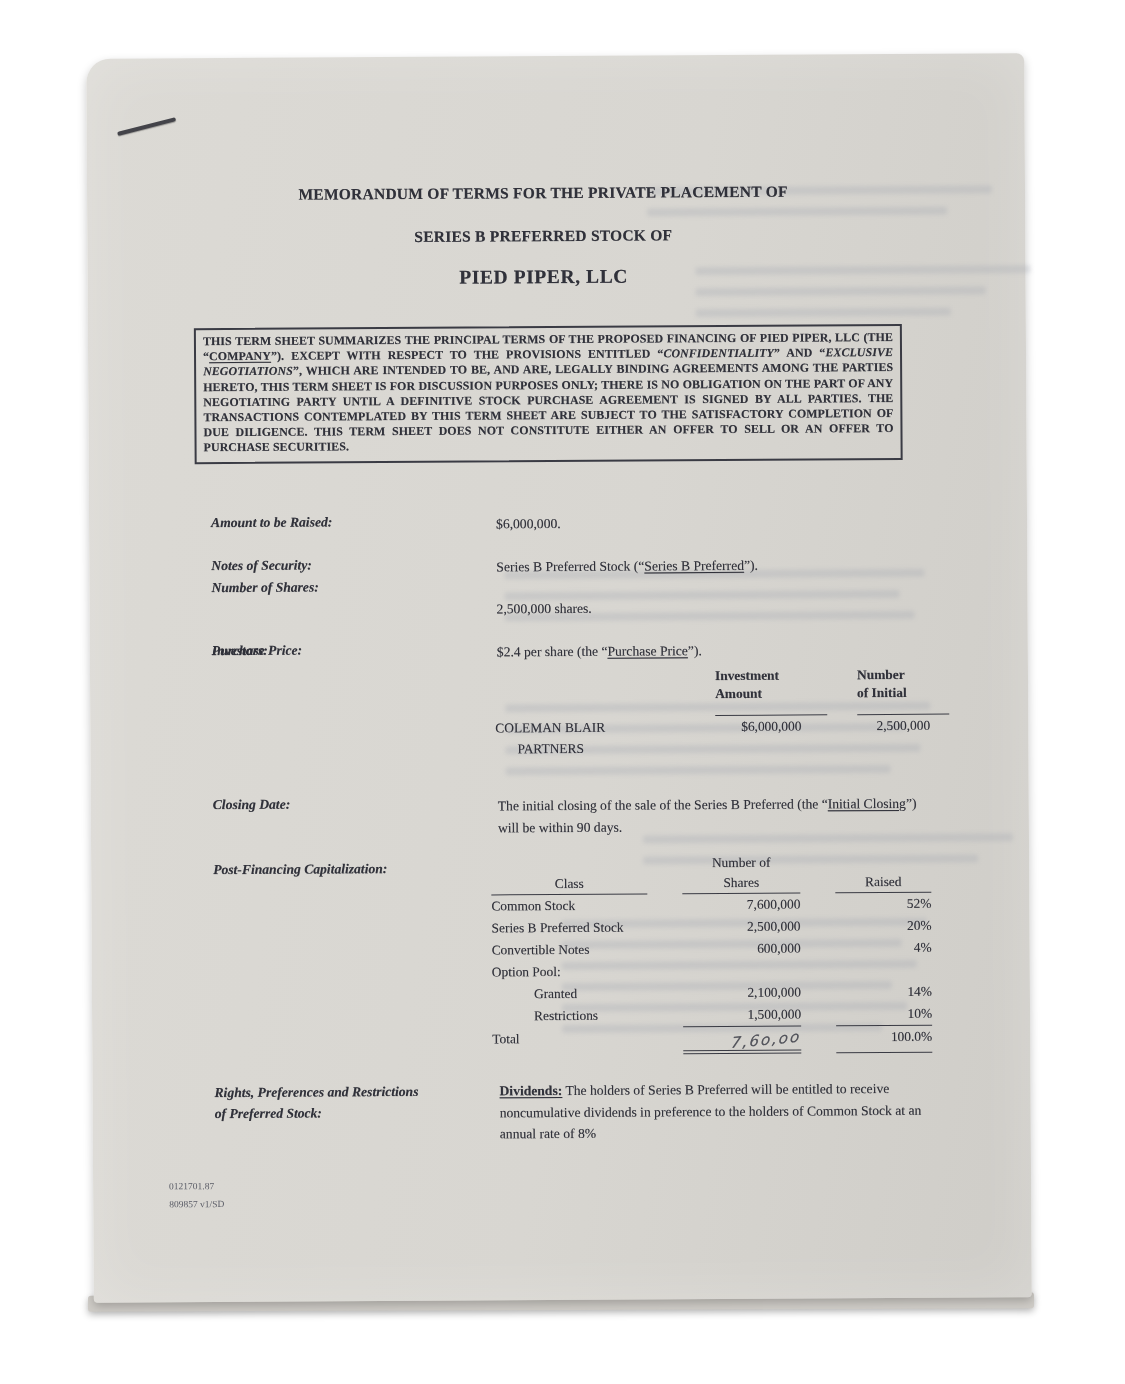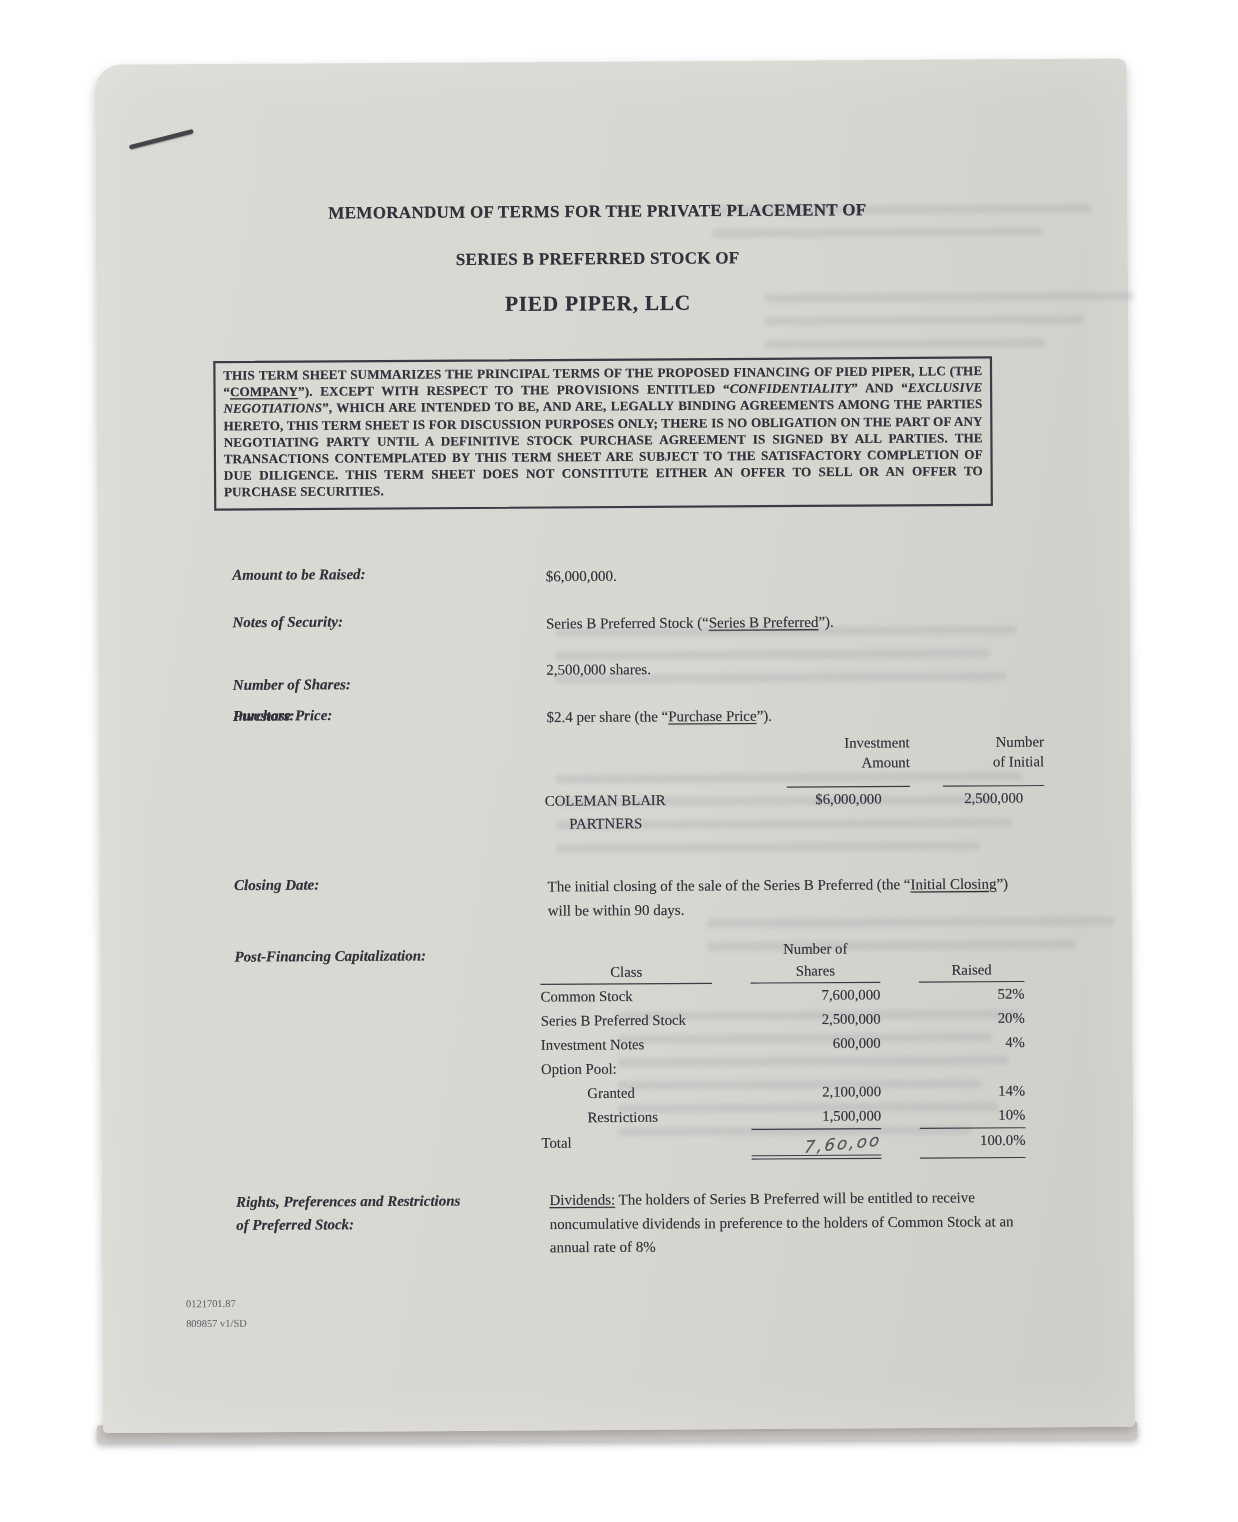--- a/index.html
+++ b/index.html
@@ -27,32 +27,32 @@
   .t1{top:128px;font-size:15.5px;letter-spacing:0.25px;}
   .t2{top:171px;font-size:15.5px;letter-spacing:0.25px;}
   .t3{top:210px;font-size:19.5px;letter-spacing:0.6px;}
 
   .box{position:absolute;left:106px;top:270px;width:690px;border:2px solid #3a3b44;
     padding:4px 7px 6px;font-size:11.9px;font-weight:bold;text-align:justify;
     line-height:15.2px;letter-spacing:0.1px;text-shadow:0.2px 0.2px 0.5px rgba(47,48,56,0.45);}
 
   .seg-i{font-style:italic;}
   .seg-u{text-decoration:underline;text-underline-offset:2px;}
-  .seg-b{font-weight:normal;}
+  .seg-b{font-weight:bold;}
 
   .lbl{position:absolute;left:122px;font-weight:bold;font-style:italic;font-size:13.6px;
     text-shadow:0.2px 0.2px 0.5px rgba(47,48,56,0.45);}
   .val{position:absolute;left:407px;font-size:13.6px;width:436px;line-height:21.5px;
     text-shadow:0.2px 0.2px 0.4px rgba(47,48,56,0.4);}
 
   .inv-table{position:absolute;left:405px;top:612px;font-size:13.4px;
     text-shadow:0.2px 0.2px 0.4px rgba(47,48,56,0.4);}
   .inv-row{display:grid;grid-template-columns:190px 112px 92px;column-gap:30px;}
-  .inv-head .hcell{text-align:right;border-bottom:1.4px solid #3a3b44;
-    padding-bottom:12px;line-height:18px;}
+  .inv-head .hcell{text-align:left;border-bottom:1.4px solid #3a3b44;
+    padding-bottom:12px;line-height:18px;font-weight:bold;}
   .inv-head .blank{border-bottom:none;}
   .inv-data span{line-height:21px;}
   .inv-name2{padding-left:22px;}
   .c-center{text-align:center;}
 
   .cap-table{position:absolute;left:400px;top:798px;width:440px;font-size:13.4px;
     text-shadow:0.2px 0.2px 0.4px rgba(47,48,56,0.4);}
   .cap-row{display:grid;grid-template-columns:156px 118px 96px;column-gap:35px;line-height:22px;}
   .cap-numof{text-align:center;line-height:20px;}
   .cap-head .hc{text-align:center;border-bottom:1.4px solid #3a3b44;line-height:20px;}
@@ -118,21 +118,21 @@
     <div class="title t3">PIED PIPER, LLC</div>
 
     <div class="box"><span>THIS TERM SHEET SUMMARIZES THE PRINCIPAL TERMS OF THE PROPOSED FINANCING OF PIED PIPER, LLC (THE “</span><span class="seg-u">COMPANY</span><span>”). EXCEPT WITH RESPECT TO THE PROVISIONS ENTITLED “</span><span class="seg-i">CONFIDENTIALITY</span><span>” AND “</span><span class="seg-i">EXCLUSIVE NEGOTIATIONS</span><span>”, WHICH ARE INTENDED TO BE, AND ARE, LEGALLY BINDING AGREEMENTS AMONG THE PARTIES HERETO, THIS TERM SHEET IS FOR DISCUSSION PURPOSES ONLY; THERE IS NO OBLIGATION ON THE PART OF ANY NEGOTIATING PARTY UNTIL A DEFINITIVE STOCK PURCHASE AGREEMENT IS SIGNED BY ALL PARTIES. THE TRANSACTIONS CONTEMPLATED BY THIS TERM SHEET ARE SUBJECT TO THE SATISFACTORY COMPLETION OF DUE DILIGENCE. THIS TERM SHEET DOES NOT CONSTITUTE EITHER AN OFFER TO SELL OR AN OFFER TO PURCHASE SECURITIES.</span></div>
 
     <div class="lbl" style="top:457px">Amount to be Raised:</div>
     <div class="val" style="top:457px">$6,000,000.</div>
 
     <div class="lbl" style="top:500px">Notes of Security:</div>
     <div class="val" style="top:500px"><span>Series B Preferred Stock (“</span><span class="seg-u">Series B Preferred</span><span>”).</span></div>
 
-    <div class="lbl" style="top:557px">Number of Shares:</div>
+    <div class="lbl" style="top:522px">Number of Shares:</div>
     <div class="val" style="top:542px">2,500,000 shares.</div>
 
     <div class="lbl" style="top:585px">Purchase Price:</div>
     <div class="val" style="top:585px"><span>$2.4 per share (the “</span><span class="seg-u">Purchase Price</span><span>”).</span></div>
 
     <div class="lbl" style="top:585px">Investors:</div>
     <div class="inv-table">
       <div class="inv-row inv-head">
         <span class="blank"></span>
         <span class="hcell">
@@ -174,21 +174,21 @@
             <span class="cap-cls">Common Stock</span>
             <span class="cap-sh">7,600,000</span>
             <span class="cap-pc">52%</span>
           </div>
           <div class="cap-row">
             <span class="cap-cls">Series B Preferred Stock</span>
             <span class="cap-sh">2,500,000</span>
             <span class="cap-pc">20%</span>
           </div>
           <div class="cap-row">
-            <span class="cap-cls">Investment Notes</span>
+            <span class="cap-cls">Convertible Notes</span>
             <span class="cap-sh">600,000</span>
             <span class="cap-pc">4%</span>
           </div>
           <div class="cap-row">
             <span class="cap-cls">Option Pool:</span>
             <span class="cap-sh"></span>
             <span class="cap-pc"></span>
           </div>
           <div class="cap-row">
             <span class="cap-cls indent">Granted</span>

